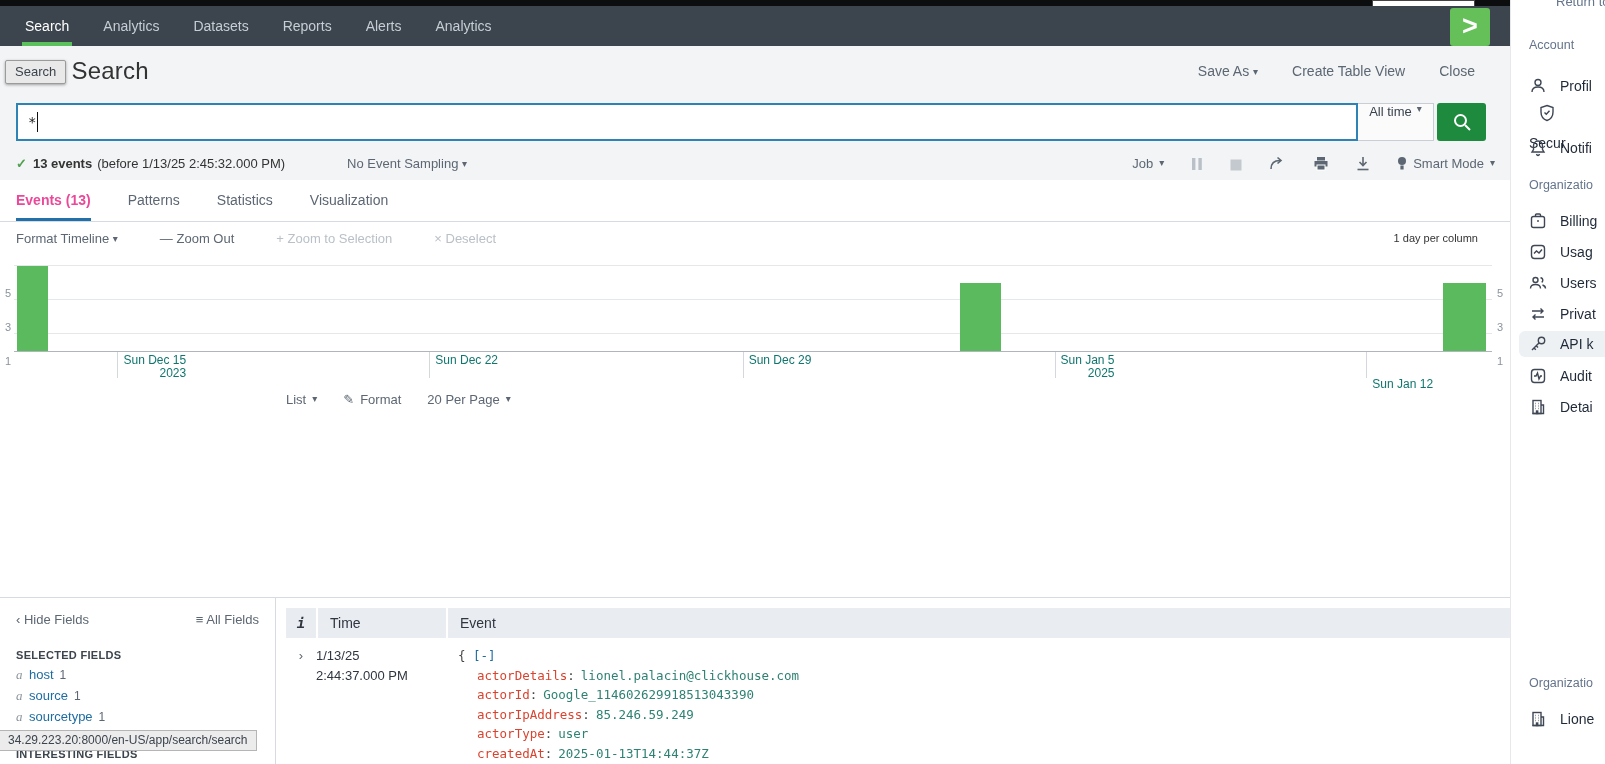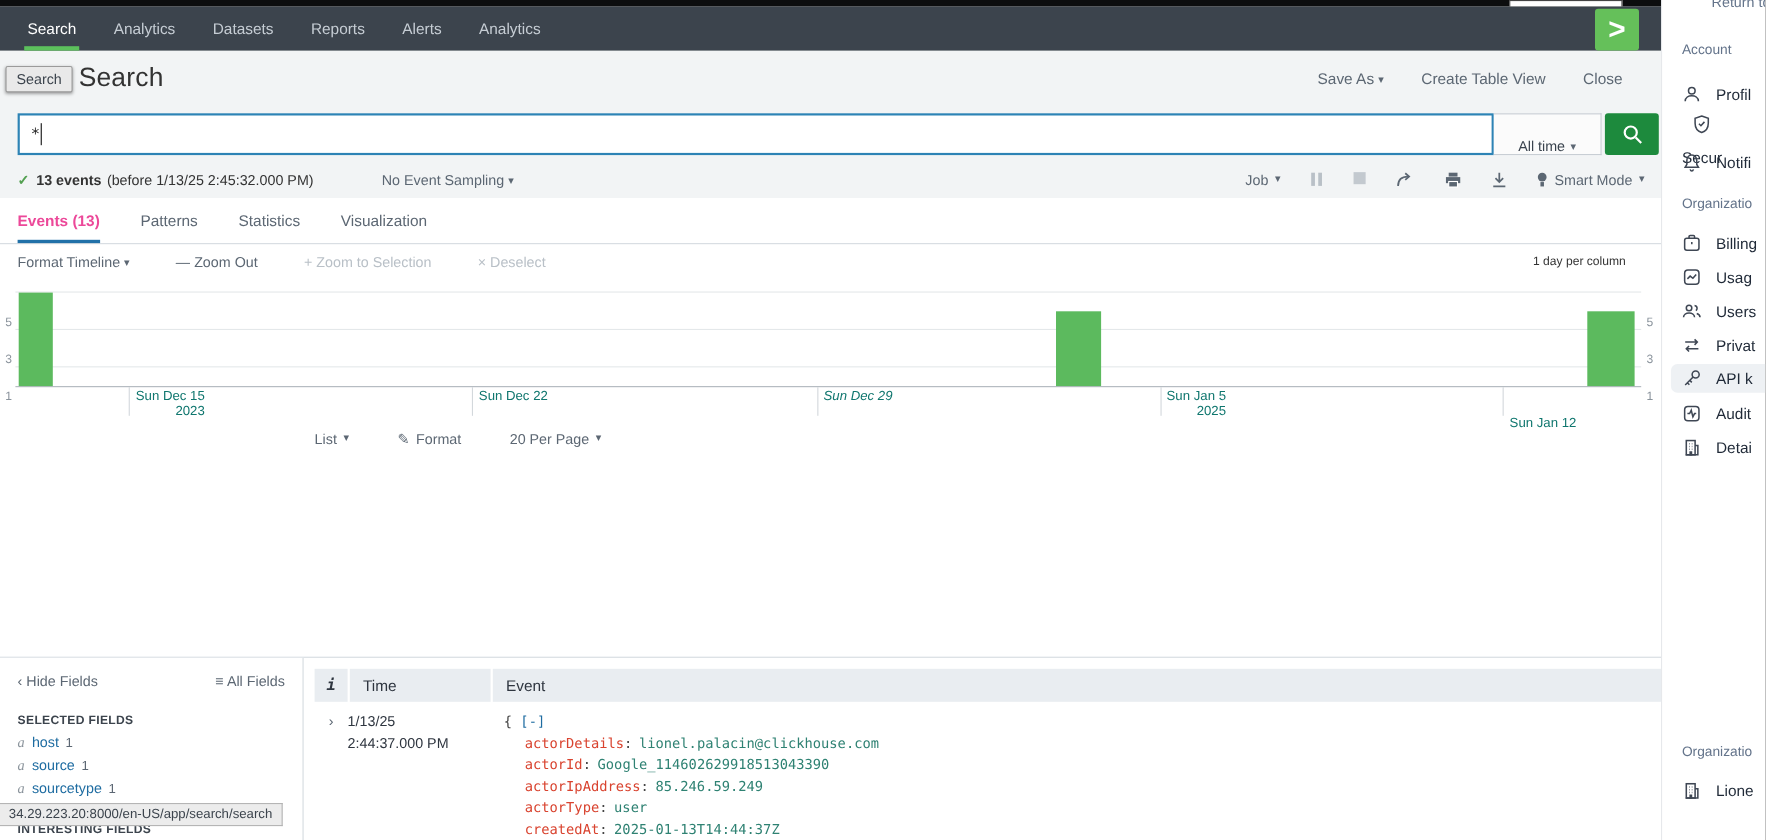--- a/index.html
+++ b/index.html
@@ -20,29 +20,29 @@
   
   .page-title { position:absolute; left:16px; top:57px; font-size:24px; font-weight:500; color:#333; letter-spacing:.2px; }
   .hover-tooltip { position:absolute; left:5px; top:60px; z-index:40; background:#e9e9e9; border:1px solid #9b9b9b; border-radius:2px; padding:3px 9px 4px; font-size:13px; color:#3c444d; box-shadow:0 1px 3px rgba(0,0,0,.35); }
   .header-actions { position:absolute; right:130px; top:63px; display:flex; gap:34px; font-size:14px; color:#5c6773; }
   .header-actions .act { cursor:pointer; white-space:nowrap; }
   .caret-down { font-size:10px; position:relative; top:-1px; color:#5c6773; }
   
   .search-assembly { position:absolute; left:16px; top:103px; height:38px; display:flex; }
   .search-input { width:1342px; background:#fff; border:2px solid #2d83b5; display:flex; align-items:center; padding:0 10px; font-family:"DejaVu Sans Mono", monospace; font-size:14px; color:#222; }
   .caret-bar { display:inline-block; width:1px; height:20px; background:#111; margin-left:1px; }
-  .time-picker { width:98px; background:#fbfbfb; border:1px solid #c8ced4; border-left:none; display:flex; align-items:flex-end; justify-content:center; gap:5px; color:#39424d; cursor:pointer; }
+  .time-picker { width:76px; background:#fbfbfb; border:1px solid #c8ced4; border-left:none; display:flex; align-items:flex-start; justify-content:center; gap:5px; color:#39424d; cursor:pointer; }
   .search-btn { width:49px; margin-left:3px; background:#1d8a3d; border-radius:3px; display:flex; align-items:center; justify-content:center; cursor:pointer; }
   
   .status-row { position:absolute; left:16px; top:150px; right:110px; height:26px; display:flex; align-items:center; }
   .check-icon { color:#53a051; font-weight:bold; margin-right:6px; }
   .evt-count { font-weight:bold; color:#333; }
   .evt-suffix { margin-left:5px; color:#333; }
   .sampling { margin-left:62px; color:#5c6773; cursor:pointer; }
-  .job-tools { margin-left:auto; display:flex; align-items:flex-start; gap:27px; color:#5c6773; }
+  .job-tools { margin-left:auto; display:flex; align-items:flex-end; gap:27px; color:#5c6773; }
   .job-tools .tool { cursor:pointer; display:flex; align-items:center; gap:6px; white-space:nowrap; }
   .tool svg { display:block; }
   
   .main { position:absolute; left:0; top:180px; width:1510px; height:584px; background:#fff; }
   .tabs { height:42px; border-bottom:1px solid #d5dbe0; display:flex; gap:37px; padding-left:16px; }
   .tab { position:relative; line-height:40px; font-size:14px; color:#5c6773; cursor:pointer; }
   .tab.active { color:#ec4899; font-weight:bold; }
   .tab.active::after { content:""; position:absolute; left:0; right:0; bottom:0; height:3px; background:#2171a8; }
   .tl-toolbar { height:32px; display:flex; align-items:center; gap:42px; padding-left:16px; color:#5c6773; font-size:13px; }
   .tl-toolbar .tbtn { cursor:pointer; white-space:nowrap; }
@@ -53,21 +53,21 @@
   .plot { position:absolute; left:14px; right:18px; top:4px; height:94px; border-bottom:1px solid #aeb5bc; }
   .gridline { position:absolute; left:0; right:0; height:1px; background:#e4e8ea; }
   .bar { position:absolute; bottom:0; background:#5cba5e; }
   .ylab { position:absolute; font-size:11px; color:#8a939c; transform:translateY(50%); }
   .ylab.left { left:3px; width:8px; text-align:right; }
   .ylab.right { right:7px; }
   .xticks { position:absolute; left:14px; right:18px; top:98px; height:30px; }
   .xtick-line { position:absolute; top:0; width:1px; height:26px; background:#d3d8dc; }
   .xtick-label { position:absolute; top:2px; margin-left:6px; font-size:12px; color:#0f766e; line-height:13px; white-space:nowrap;text-align:right; }
   
-  .results-bar { height:34px; display:flex; gap:44px; padding-left:286px; color:#5c6773; }
+  .results-bar { height:34px; display:flex; gap:26px; padding-left:286px; color:#5c6773; }
   .results-bar .rbtn { cursor:pointer; display:flex; align-items:center; gap:6px; }
   
   .split { position:absolute; left:0; top:417px; width:1510px; bottom:0; border-top:1px solid #d5dbe0; display:flex; }
   .fields-panel { width:276px; border-right:1px solid #d5dbe0; background:#fff; padding:14px 16px 4px; overflow:hidden; }
   .fields-head { display:flex; justify-content:space-between; color:#5c6773; font-size:13px; }
   .fields-head .fh { cursor:pointer; }
   .fsec-title { margin-top:22px; font-size:11px; font-weight:bold; color:#3c444d; letter-spacing:.3px; }
   .fsec-title.second { margin-top:24px; }
   .field-row { margin-top:7px; line-height:14px; cursor:pointer; white-space:nowrap; }
   .ftype { display:inline-block; width:13px; color:#8b949c; font-family:"Liberation Serif", serif; font-style:italic; font-size:13px; }
@@ -224,21 +224,21 @@
           <div class="xtick-line" style="left: 7%;"></div>
           <div class="xtick-label" style="left: 7%;">
             <div>Sun Dec 15</div>
             <div>2023</div>
           </div>
           <div class="xtick-line" style="left: 28.1%;"></div>
           <div class="xtick-label" style="left: 28.1%;">
             <div>Sun Dec 22</div>
           </div>
           <div class="xtick-line" style="left: 49.3%;"></div>
-          <div class="xtick-label" style="left: 49.3%; font-style: italic;">
+          <div class="xtick-label" style="left: 49.3%;">
             <div>Sun Dec 29</div>
           </div>
           <div class="xtick-line" style="left: 70.4%;"></div>
           <div class="xtick-label" style="left: 70.4%;">
             <div>Sun Jan 5</div>
             <div>2025</div>
           </div>
           <div class="xtick-line" style="left: 91.5%;"></div>
           <div class="xtick-label" style="left: 91.5%; margin-top: 24px;">
             <div>Sun Jan 12</div>

